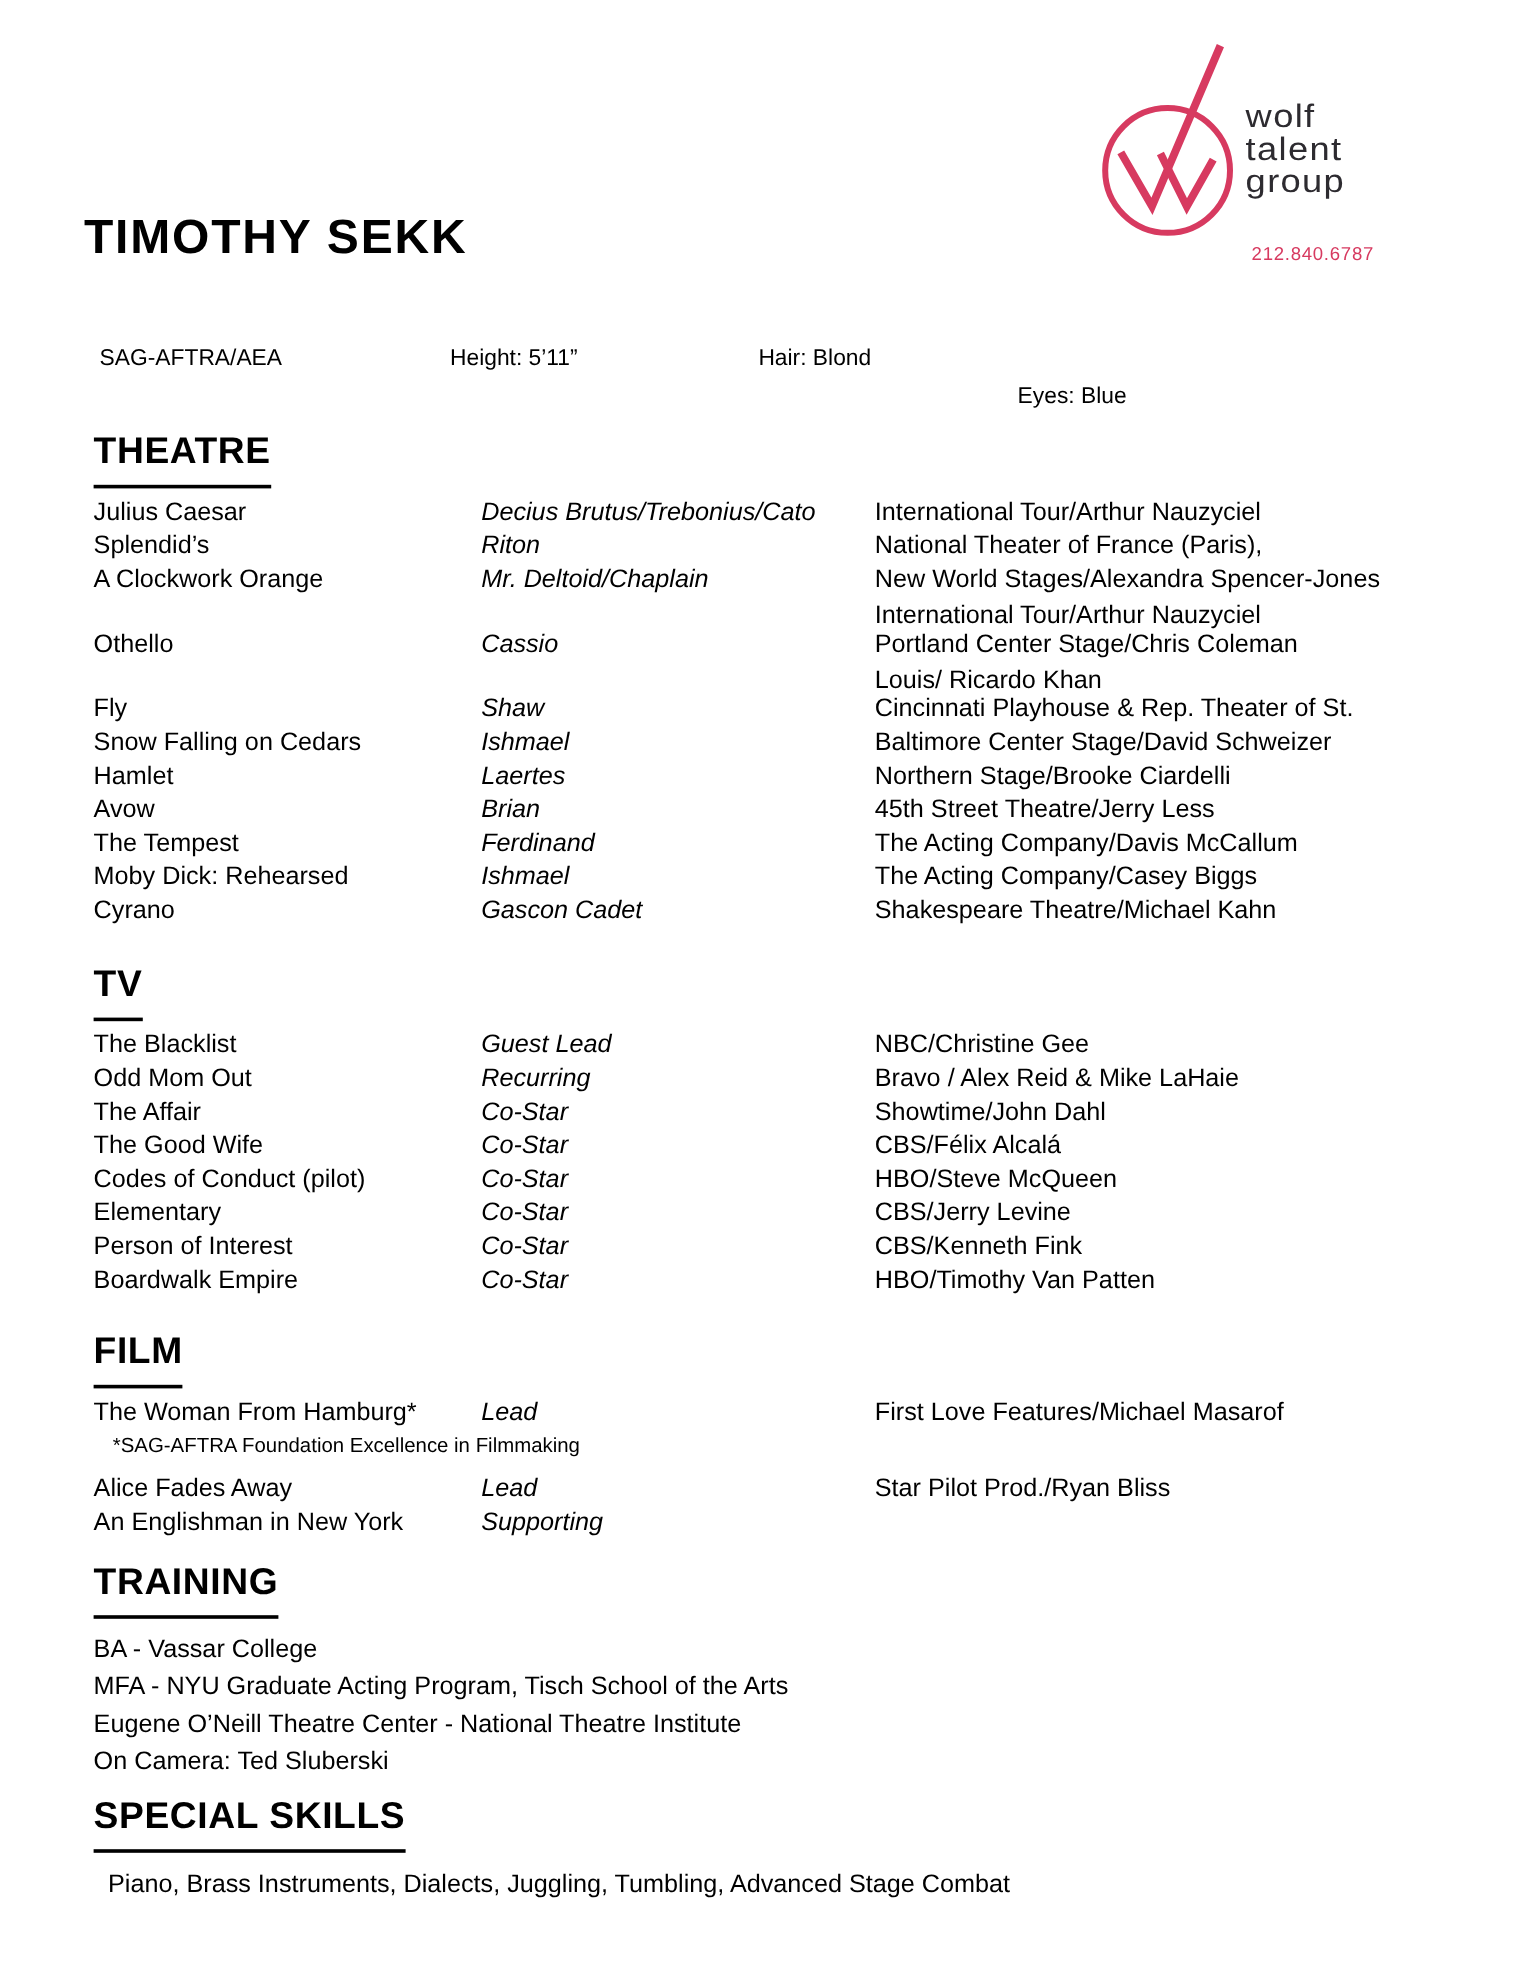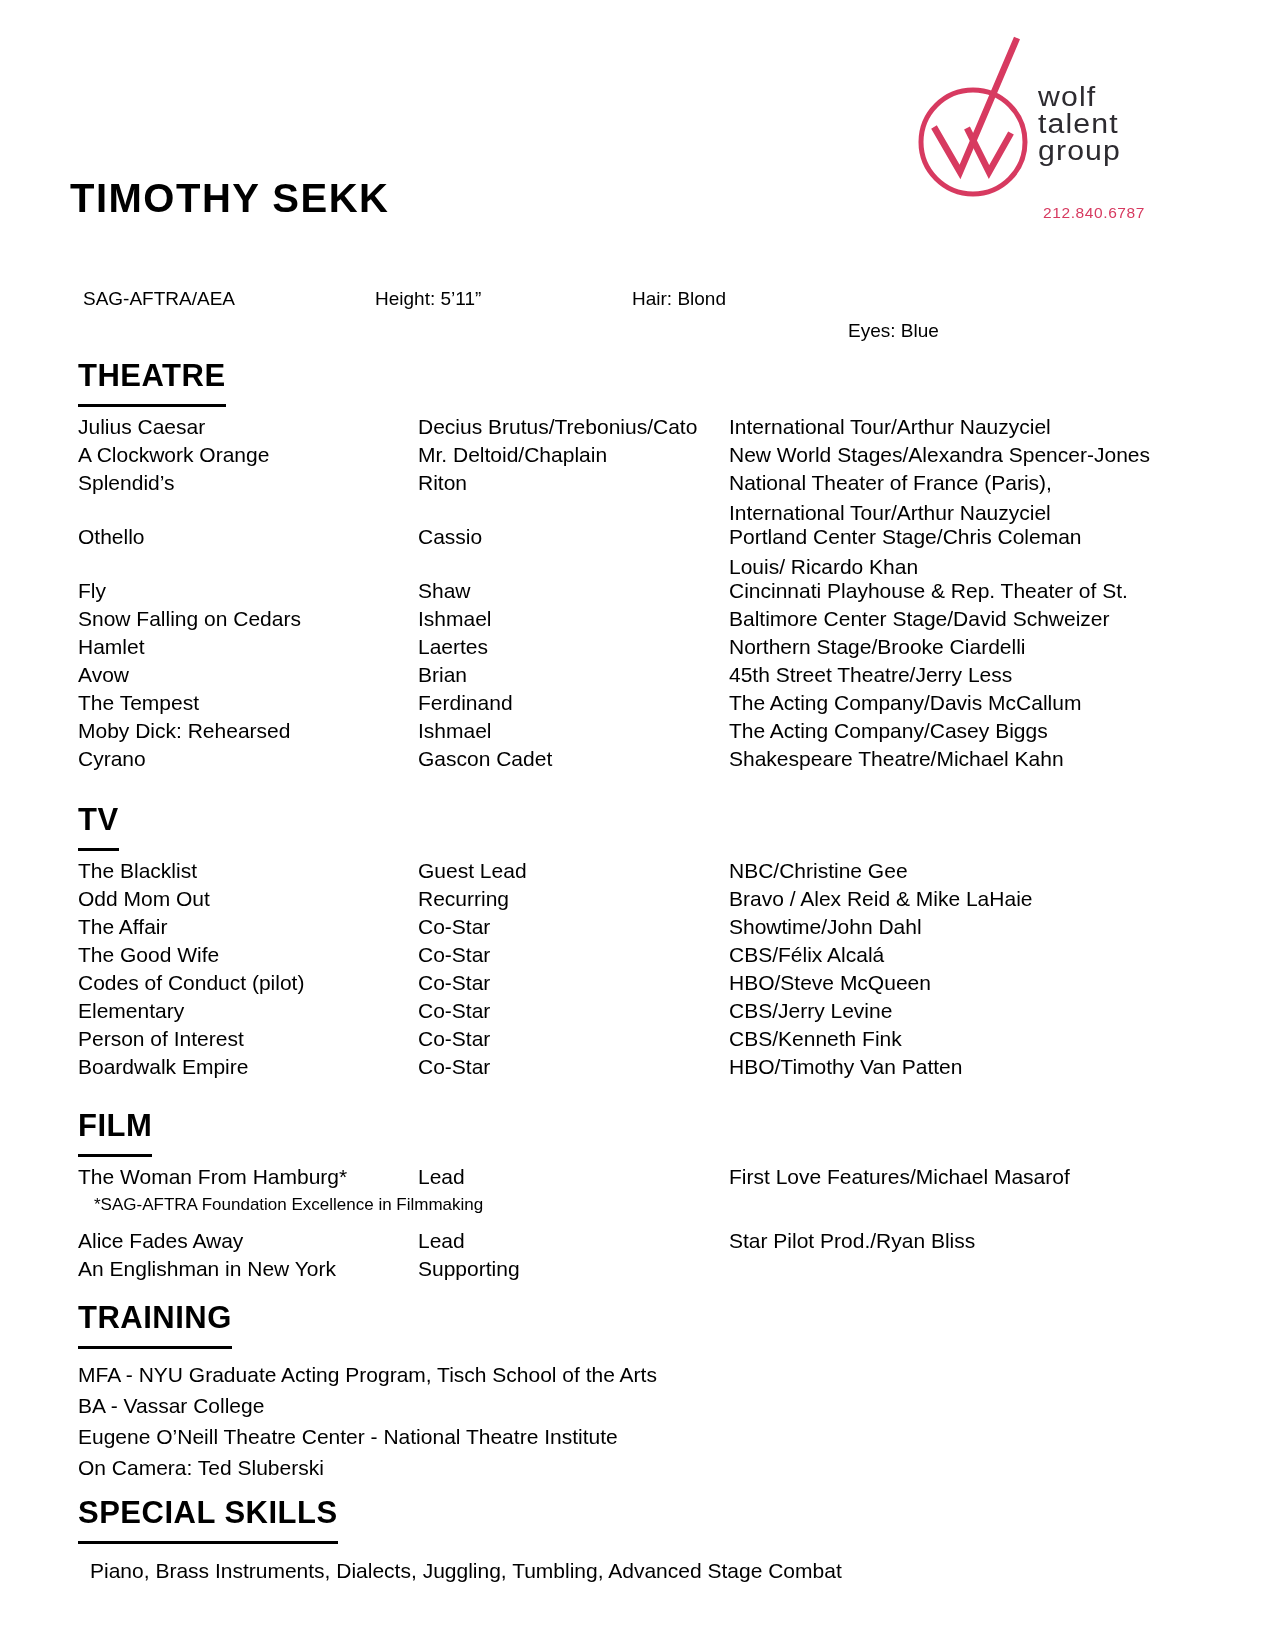--- a/index.html
+++ b/index.html
@@ -27,21 +27,21 @@
   .sec-film{top:1108px;}
   .sec-training{top:1300px;}
   .sec-skills{top:1495px;}
   .sec h2{display:inline-block;margin:0 0 6px 0;font-size:31px;line-height:36px;
           letter-spacing:0.5px;border-bottom:3px solid #000;padding-bottom:10px;}
 
   .rows{position:relative;}
   .row{position:relative;height:28px;font-size:21px;line-height:28px;}
   .row span{position:absolute;top:0;white-space:nowrap;}
   .c1{left:0;}
-  .c2{left:340px;}
+  .c2{left:323px;font-style:italic;}
   .c3{left:651px;}
   .row.cont{margin-top:2px;margin-bottom:-4px;}
   .row.has-note{height:64px;}
   .row .note{position:absolute;left:16px;top:31px;font-size:17px;line-height:22px;white-space:nowrap;}
 
   .tline{font-size:21px;line-height:31px;white-space:nowrap;}
   .lines{margin-top:4px;}
   .skills-line{font-size:21px;line-height:26px;margin:8px 0 0 12px;white-space:nowrap;}
 </style>
 </head>
@@ -75,29 +75,29 @@
     <h2>THEATRE</h2>
     <div class="rows">
 
         <div class="row">
           <span class="c1">Julius Caesar</span>
           <span class="c2">Decius Brutus/Trebonius/Cato</span>
           <span class="c3">International Tour/Arthur Nauzyciel</span>
         </div>
 
         <div class="row">
+          <span class="c1">Splendid’s</span>
+          <span class="c2">Riton</span>
+          <span class="c3">National Theater of France (Paris),</span>
+        </div>
+
+        <div class="row">
           <span class="c1">A Clockwork Orange</span>
           <span class="c2">Mr. Deltoid/Chaplain</span>
           <span class="c3">New World Stages/Alexandra Spencer-Jones</span>
-        </div>
-
-        <div class="row">
-          <span class="c1">Splendid’s</span>
-          <span class="c2">Riton</span>
-          <span class="c3">National Theater of France (Paris),</span>
         </div>
 
         <div class="row cont">
           <span class="c1"></span>
           <span class="c2"></span>
           <span class="c3">International Tour/Arthur Nauzyciel</span>
         </div>
 
         <div class="row">
           <span class="c1">Othello</span>
@@ -232,23 +232,23 @@
           <span class="c2">Supporting</span>
 
         </div>
       </div>
   </section>
 
   <section class="sec sec-training">
     <h2>TRAINING</h2>
     <div class="lines">
 
+        <div class="tline">BA - Vassar College</div>
+
         <div class="tline">MFA - NYU Graduate Acting Program, Tisch School of the Arts</div>
-
-        <div class="tline">BA - Vassar College</div>
 
         <div class="tline">Eugene O’Neill Theatre Center - National Theatre Institute</div>
 
         <div class="tline">On Camera: Ted Sluberski</div>
       </div>
   </section>
 
   <section class="sec sec-skills">
     <h2>SPECIAL SKILLS</h2>
     <p class="skills-line">Piano, Brass Instruments, Dialects, Juggling, Tumbling, Advanced Stage Combat</p>

